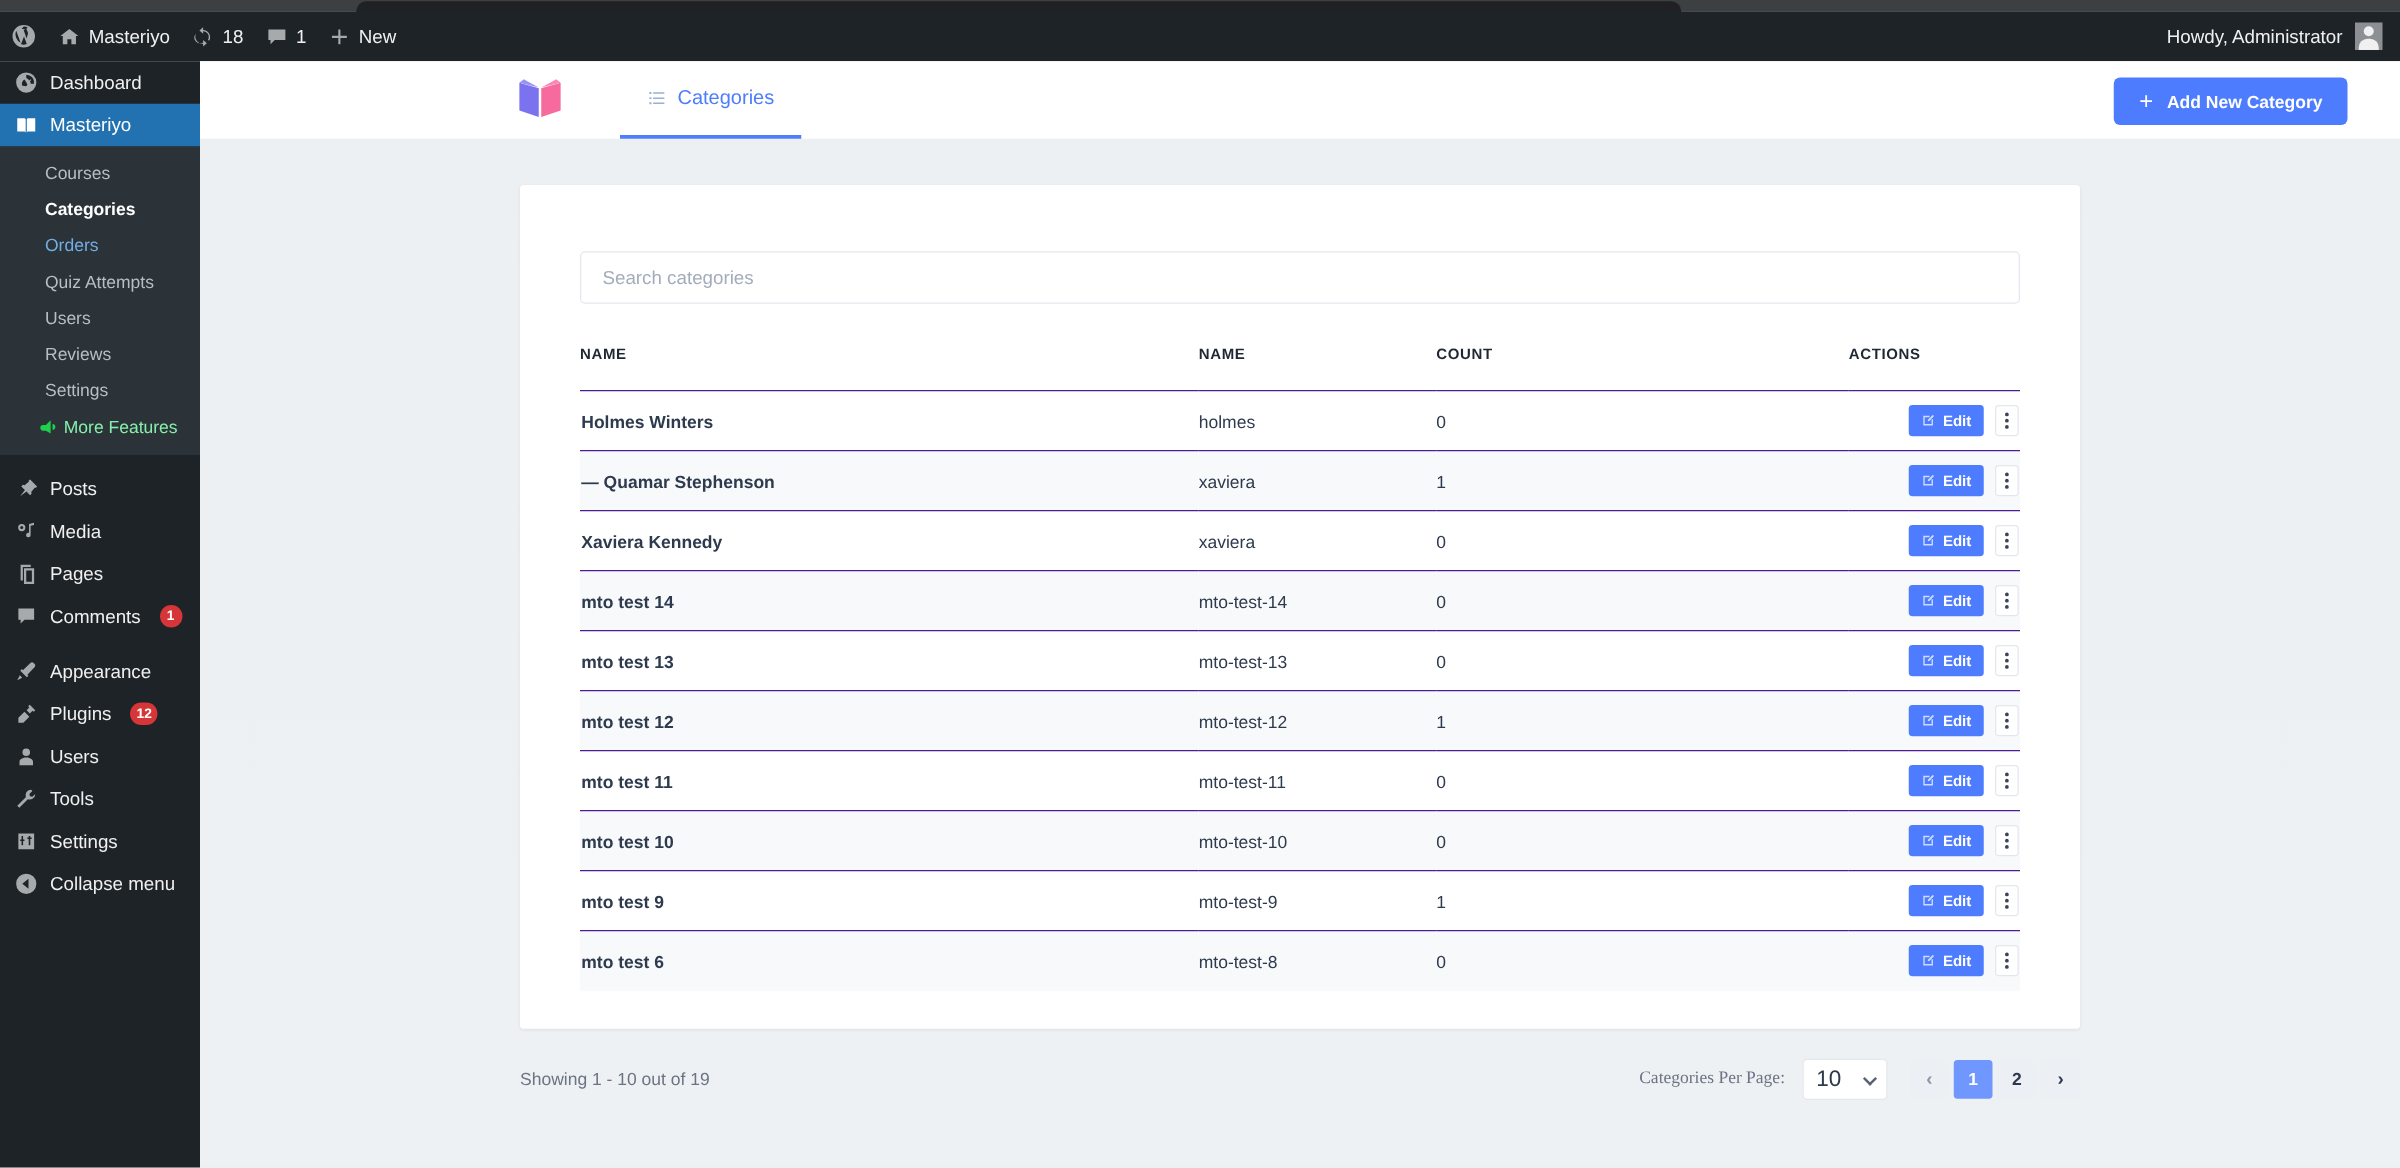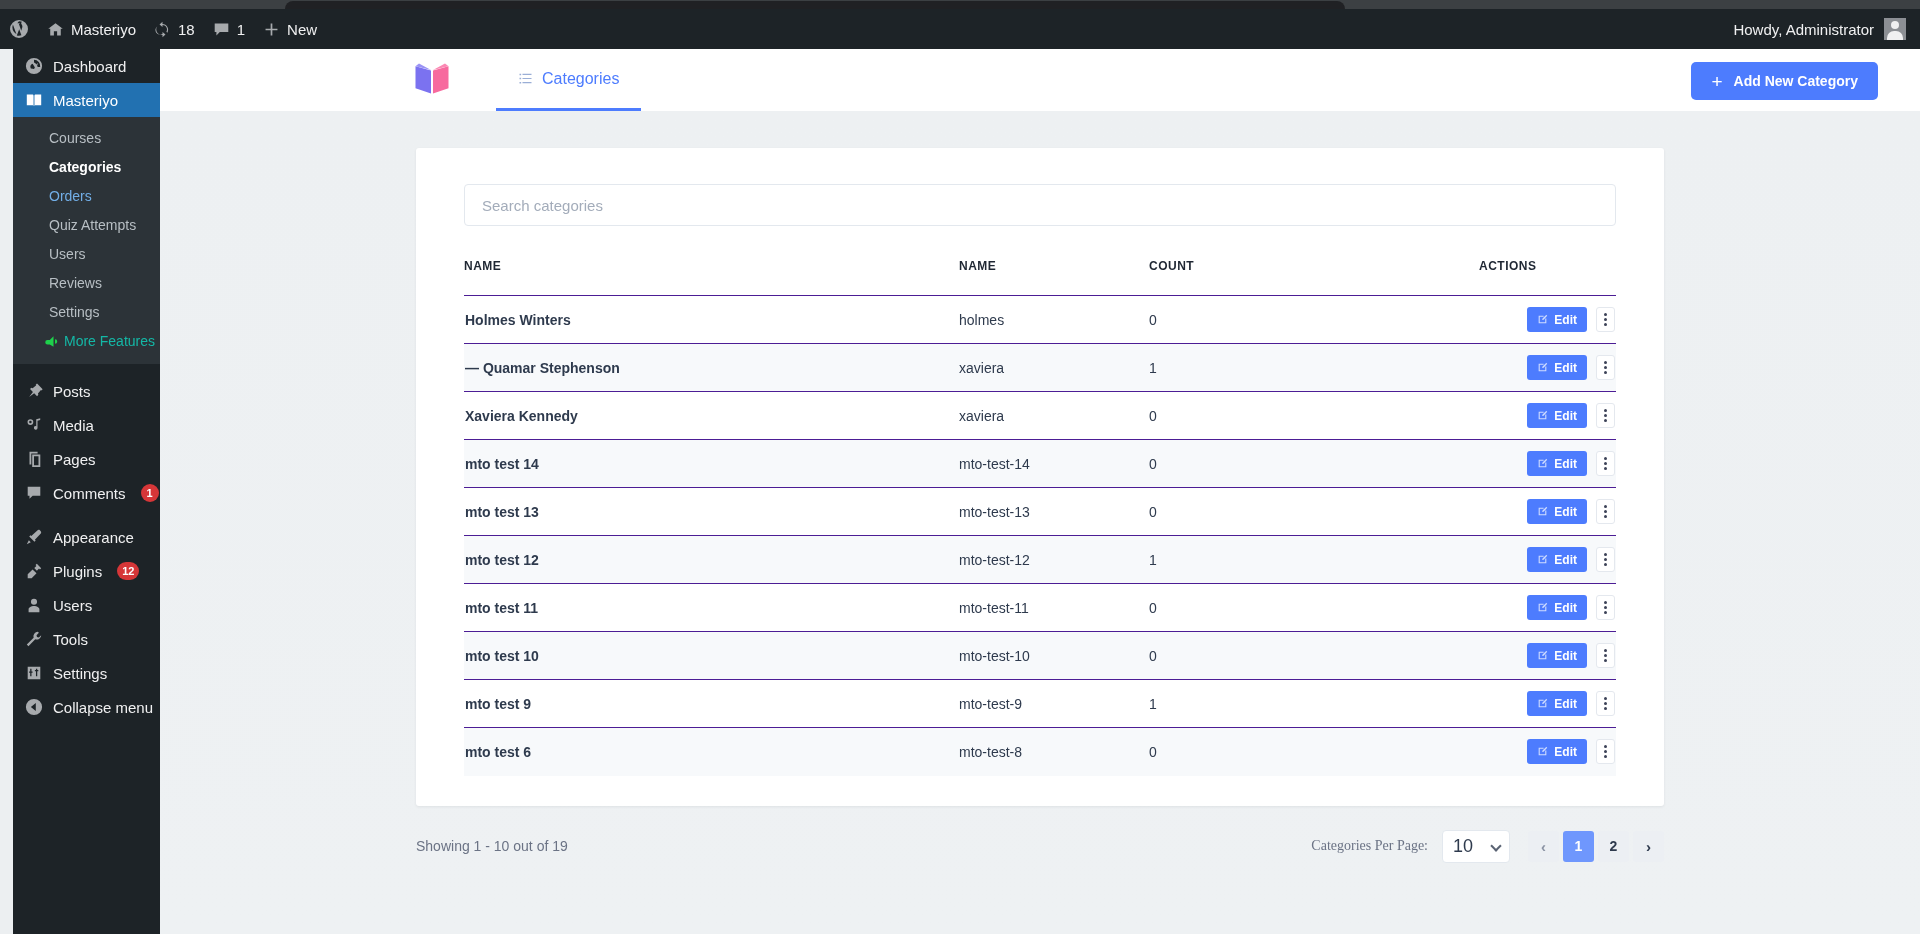--- a/index.html
+++ b/index.html
@@ -46,21 +46,21 @@
     content: ""; position: absolute; left: 7px; top: 3px;
     width: 8px; height: 8px; border-radius: 50%; background: #f0f0f1;
   }
   .ab-avatar::after {
     content: ""; position: absolute; left: 3px; top: 13px;
     width: 16px; height: 11px; border-radius: 7px 7px 0 0; background: #f0f0f1;
   }
 
   
   .wp-sidebar {
-    position: absolute; top: 49px; left: 13px; width: 160px; height: 885px;
+    position: absolute; top: 49px; left: 0; width: 160px; height: 885px;
     background: #1d2327; color: #f0f0f1; font-size: 15px;
   }
   .menu-top {
     display: flex; align-items: center; gap: 9px;
     height: 34px; padding: 0 0 0 11px; color: #f0f0f1; cursor: pointer;
     position: relative;
   }
   .menu-top .mi { width: 20px; display: inline-flex; align-items: center; justify-content: center; }
   .menu-top .mi svg { display: block; fill: #a7aaad; }
   .menu-top.current { background: #2271b1; color: #fff; font-weight: 400; }
@@ -71,21 +71,21 @@
     border: 8px solid transparent; border-left-color: #2271b1;
   }
   .submenu { background: #2c3338; padding: 7px 0 8px 0; }
   .submenu a {
     display: block; padding: 6px 0 6px 36px; font-size: 14px;
     color: #b8bfc4; text-decoration: none; cursor: pointer;
     line-height: 17px;
   }
   .submenu a.current { color: #fff; font-weight: bold; }
   .submenu a.hovered { color: #72aee6; }
-  .submenu a.promo { color: #14b8a6; display: flex; align-items: center; gap: 6px; padding-left: 30px; }
+  .submenu a.promo { color: #86efac; display: flex; align-items: center; gap: 6px; padding-left: 30px; }
   .promo-icon svg { display: block; fill: #1ed14b; }
   .menu-sep { height: 10px; background: #1d2327; }
   .badge {
     display: inline-flex; align-items: center; justify-content: center;
     min-width: 18px; height: 18px; padding: 0 5px; margin-left: 6px;
     border-radius: 9px; background: #d63638; color: #fff;
     font-size: 11px; font-weight: 600;
   }
 
   
@@ -129,21 +129,21 @@
     padding: 37px 0 0 0;
   }
   .card {
     width: 1248px; margin: 0 auto; background: #fff;
     border-radius: 3px; box-shadow: 0 1px 3px rgba(16,24,40,.07);
     padding: 36px 48px 30px 48px;
   }
   .search-input {
     width: 100%; height: 42px; border: 1px solid #e3e8ee; border-radius: 4px;
     padding: 0 17px; font-size: 15px; color: #3c4257;
-    font-family: "Liberation Sans", sans-serif; outline: none; background: #fff;
+    font-family: "Liberation Sans", sans-serif; outline: none; background: #fff; margin-top: 17px;
   }
   .search-input::placeholder { color: #a3acba; }
 
   table.cat-table { width: 100%; border-collapse: collapse; margin-top: 33px; }
   table.cat-table thead th {
     text-align: left; font-size: 12px; font-weight: bold; letter-spacing: .5px;
     color: #1f2733; padding: 0 0 22px 0;
   }
   th.col-name { width: 495px; }
   th.col-slug { width: 190px; }

